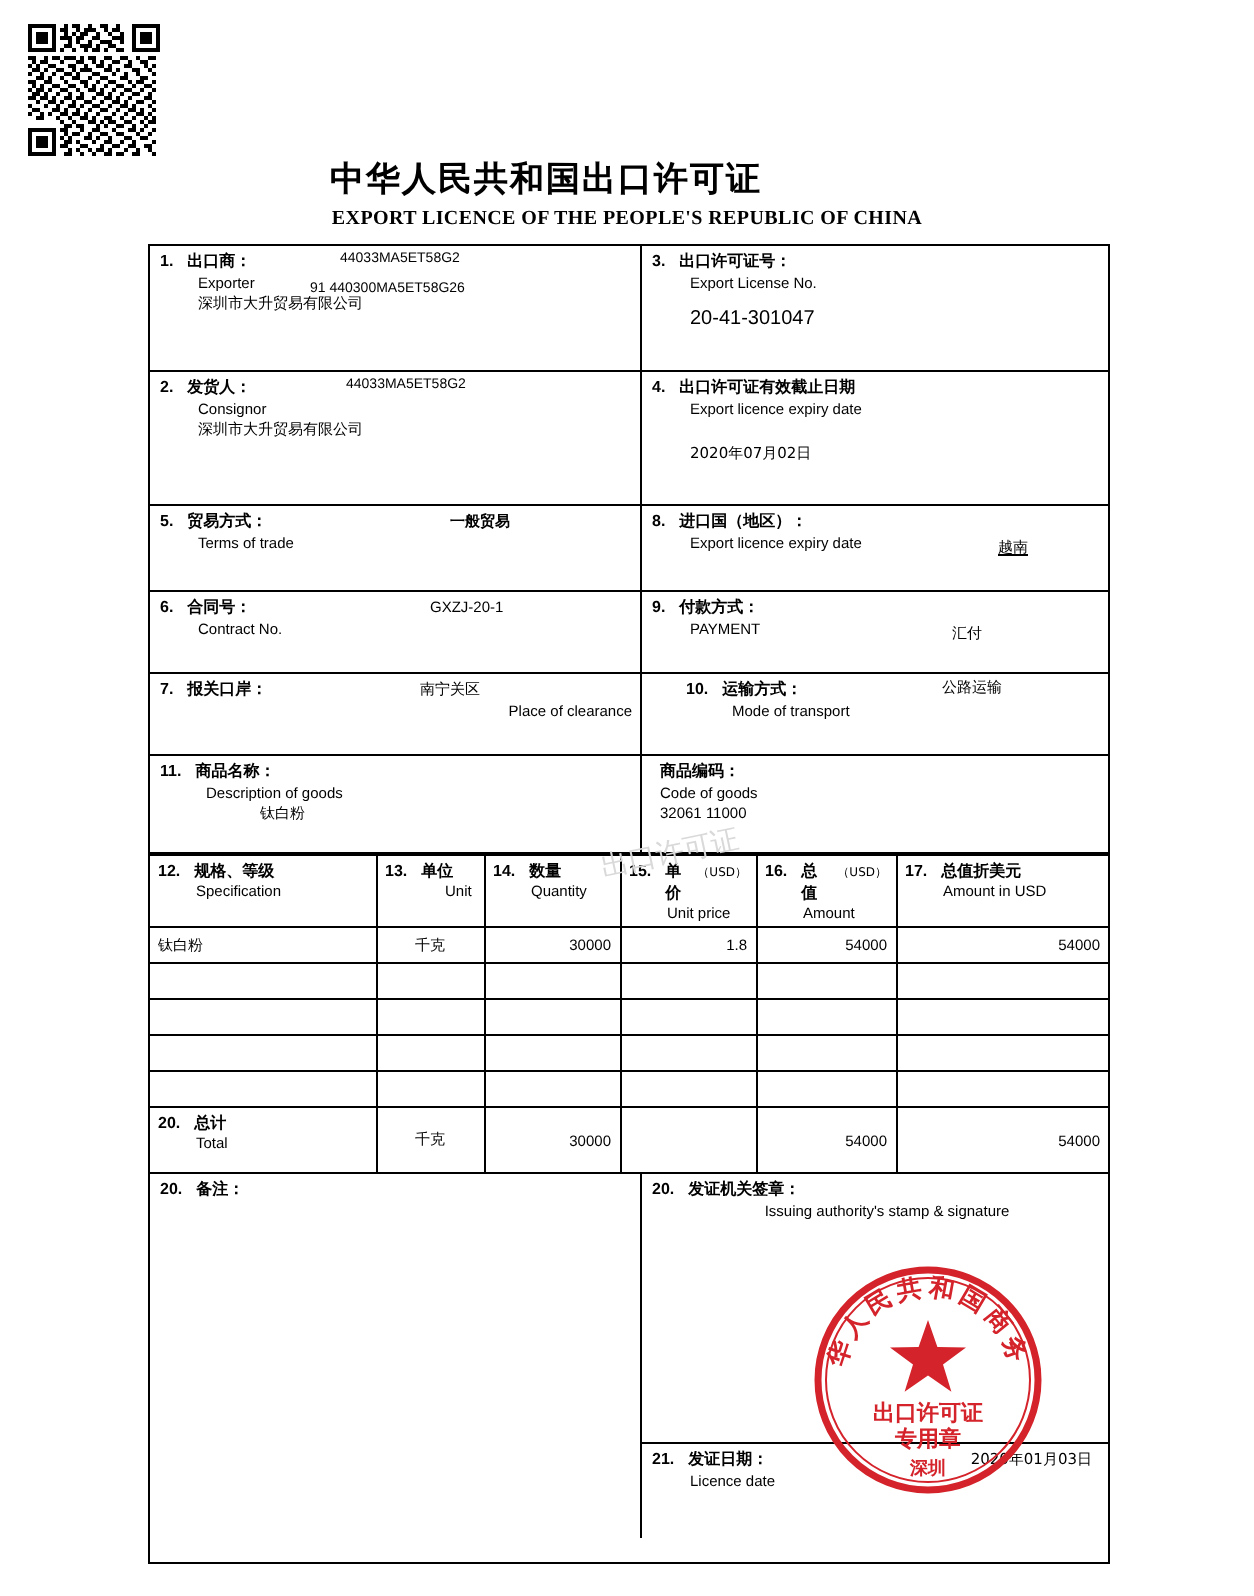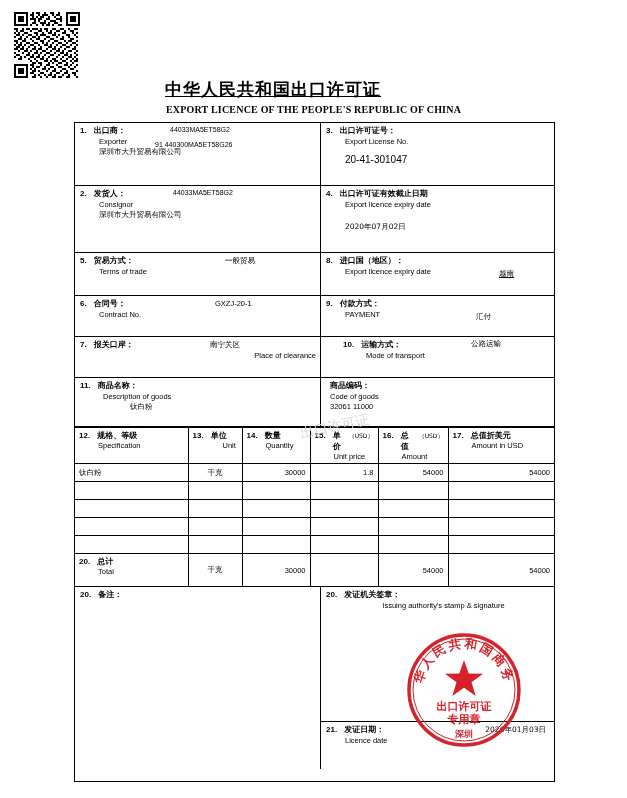--- a/index.html
+++ b/index.html
@@ -17,21 +17,21 @@
   }
   
   .qr{
     position:absolute;left:14px;top:12px;width:66px;height:66px;
   }
   .qr svg{display:block;}
   
   .title-cn{
     position:absolute;top:78px;left:0;width:546px;text-align:center;
     font-family:"Liberation Serif", serif;
-    font-weight:bold;font-size:17px;letter-spacing:1px;text-decoration:underline;
+    font-weight:bold;font-size:17px;letter-spacing:1px;
   }
   .title-en{
     position:absolute;top:104px;left:0;width:627px;text-align:center;
     font-family:"Liberation Serif", serif;
     font-weight:bold;font-size:10px;letter-spacing:0.2px;
   }
   
   .form{
     position:absolute;left:74px;top:122px;width:481px;height:660px;
     border:1px solid #000;
@@ -396,21 +396,21 @@
       </div>
     </div>
 
     <div class="row bb">
       <div class="cell" style="width:245px;height:42px;">
         <div class="lbl-line">
             <span class="num">5.</span>
             <span class="lbl-cn cn">贸易方式：</span>
           </div>
         <div class="lbl-en" style="margin-left:19px;">Terms of trade</div>
-        <div class="cn" style="position:absolute;left:150px;top:3px;font-size:7.5px;">一般贸易</div>
+        <div class="cn" style="position:absolute;left:150px;top:3px;font-size:7.5px;font-weight:bold;">一般贸易</div>
       </div>
       <div class="cell bl" style="width:234px;height:42px;">
         <div class="lbl-line">
             <span class="num">8.</span>
             <span class="lbl-cn cn">进口国（地区）：</span>
           </div>
         <div class="lbl-en" style="margin-left:19px;">Export licence expiry date</div>
         <div class="cn" style="position:absolute;left:178px;top:16px;font-size:7.5px;text-decoration:underline;">越南</div>
       </div>
     </div>

